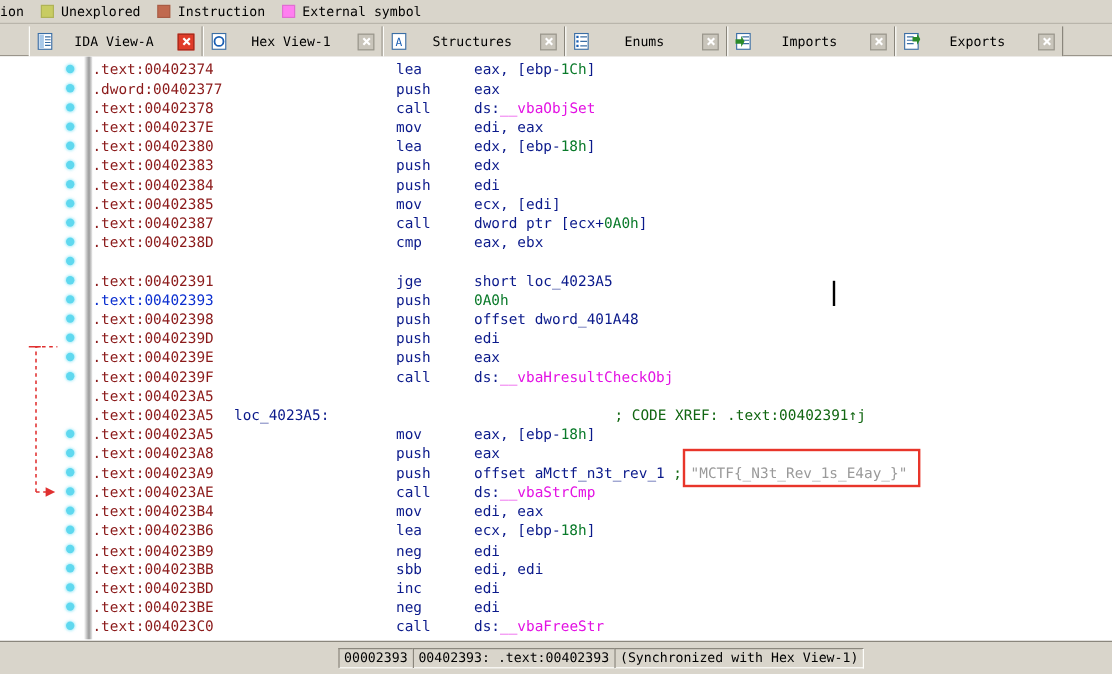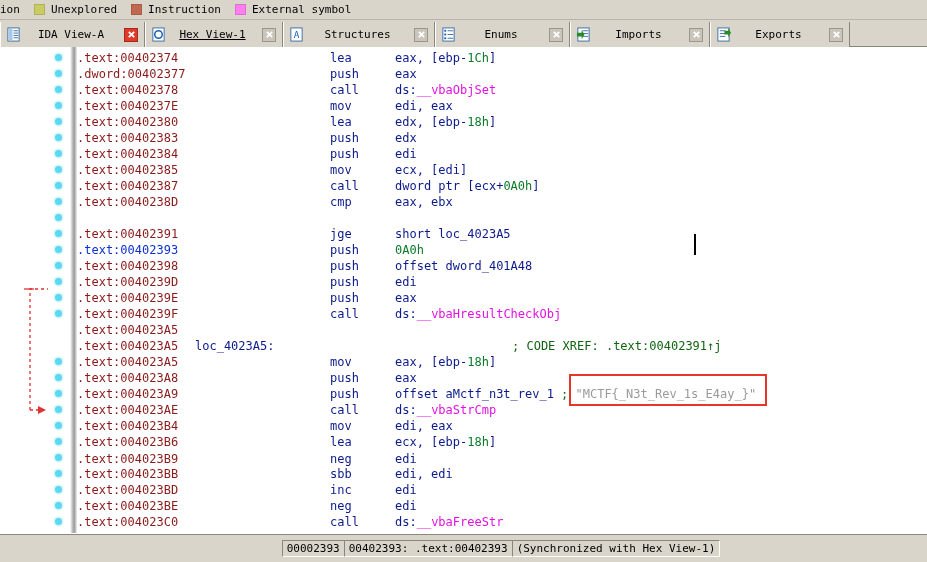--- a/index.html
+++ b/index.html
@@ -48,20 +48,21 @@
 
   
   #tab-bar {
     height: 27px;
     background: #d9d5cb;
     border-bottom: 1px solid #8a867c;
     display: flex;
     align-items: stretch;
     box-sizing: border-box;
     padding-top: 2px;
+    padding-left: 24px;
   }
   .tab {
     display: flex;
     align-items: center;
     padding: 0 6px 0 5px;
     border-left: 1px solid #fdfdfa;
     border-right: 1px solid #8a867c;
     background: #d9d5cb;
     font-family: "DejaVu Sans Mono", "Liberation Mono", monospace;
     font-size: 11px;
@@ -253,21 +254,21 @@
         <line x1="8" y1="11.5" x2="13" y2="11.5" stroke="#3a6ea5"></line>
       </svg>
       <span class="tab-label" style="flex: 1 1 auto; text-align: center;">IDA View-A</span>
       <span class="tab-close active-close">
         <svg viewBox="0 0 10 10" width="9" height="9">
           <line x1="2" y1="2" x2="8" y2="8" stroke="#ffffff" stroke-width="2"></line>
           <line x1="8" y1="2" x2="2" y2="8" stroke="#ffffff" stroke-width="2"></line>
         </svg>
       </span>
     </div>
-    <div class="tab" style="width: 138px; text-decoration: underline;">
+    <div class="tab" style="width: 150px;">
       <svg viewBox="0 0 16 16" class="tab-icon">
         <rect x="2" y="1" width="12" height="14" fill="#ffffff" stroke="#3a6ea5" stroke-width="1"></rect>
         <circle cx="8" cy="8" r="4" fill="none" stroke="#1a5fb4" stroke-width="1.6"></circle>
       </svg>
       <span class="tab-label" style="flex: 1 1 auto; text-align: center;">Hex View-1</span>
       <span class="tab-close">
         <svg viewBox="0 0 10 10" width="9" height="9">
           <line x1="2" y1="2" x2="8" y2="8" stroke="#ffffff" stroke-width="2"></line>
           <line x1="8" y1="2" x2="2" y2="8" stroke="#ffffff" stroke-width="2"></line>
         </svg>

